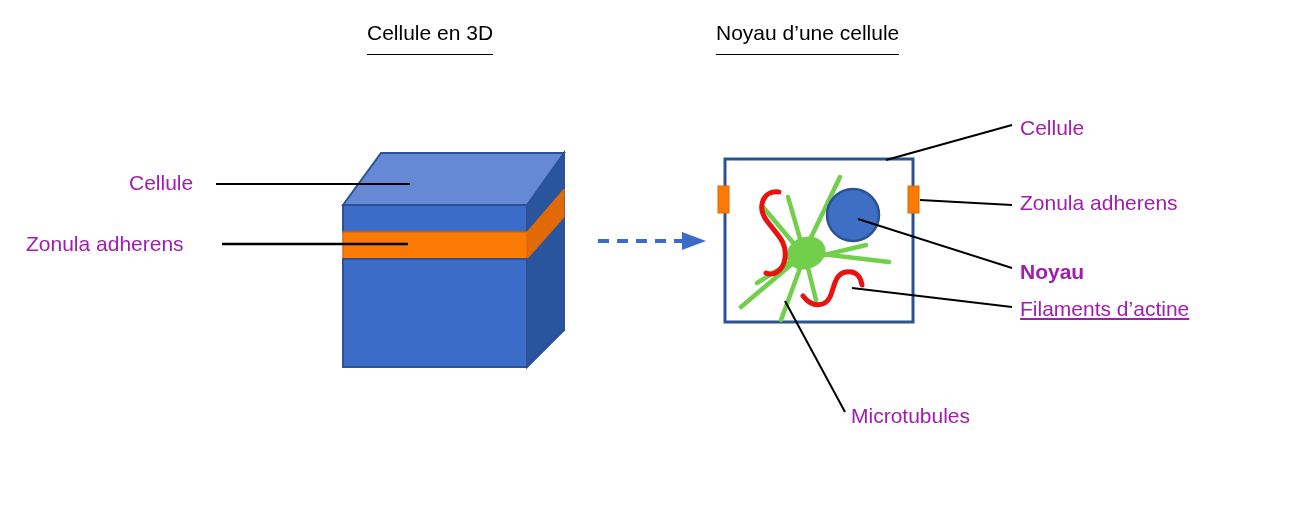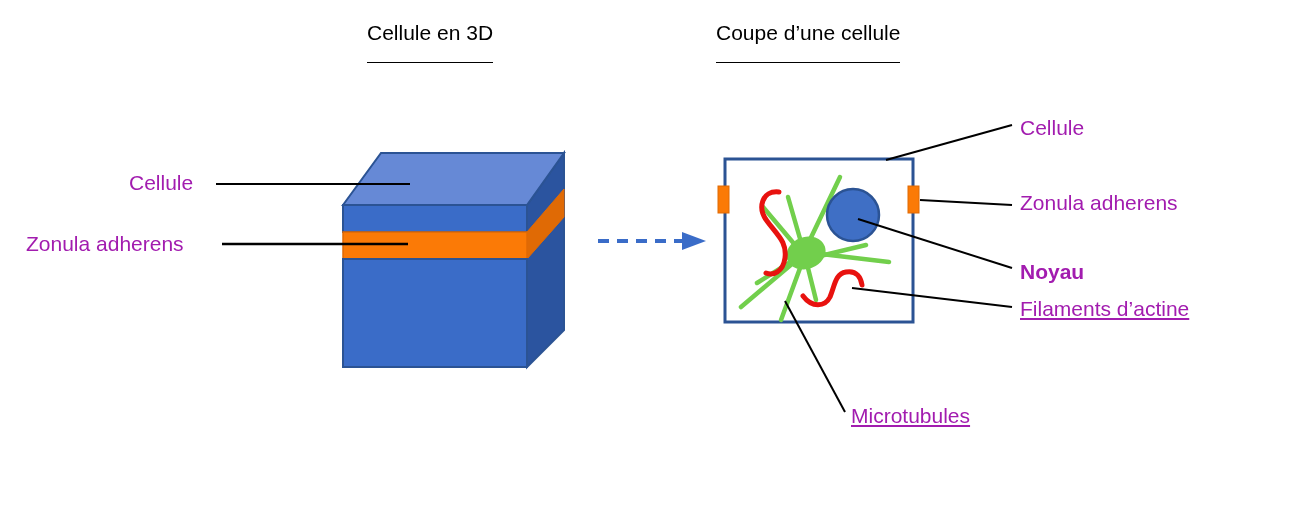--- a/index.html
+++ b/index.html
@@ -23,38 +23,38 @@
   }
   .title {
     position: absolute;
     font-size: 21px;
     color: #000000;
     white-space: nowrap;
     text-align: center;
   }
   .title .u {
     border-bottom: 1.6px solid #000000;
-    padding-bottom: 18px;
+    padding-bottom: 10px;
   }
   #title-left  { left: 367px; top: 21px; }
   #title-right { left: 716px; top: 21px; }
 
   .label {
     position: absolute;
     font-size: 21px;
     color: #a21caf;
     white-space: nowrap;
   }
   #label-left-cellule  { left: 129px; top: 171px; }
   #label-left-zonula   { left: 26px;  top: 232px; }
   #label-cellule       { left: 1020px; top: 116px; }
   #label-zonula        { left: 1020px; top: 191px; }
   #label-noyau         { left: 1020px; top: 260px; font-weight: bold; }
   #label-actine        { left: 1020px; top: 297px; text-decoration: underline; }
-  #label-microtubules  { left: 851px;  top: 404px; text-decoration: underline; }
+  #label-microtubules  { left: 851px;  top: 404px; }
 </style>
 </head>
 <body>
 
 <svg id="figure" viewBox="0 0 1294 509">
 
   <g>
 
     <polygon points="527,205 564,153 564,330 527,367" fill="#2b549f" stroke="#2b5394" stroke-width="2"></polygon>
 
@@ -106,21 +106,21 @@
   <rect x="908" y="186" width="11" height="27" fill="#fb7a06" stroke="#e06a05" stroke-width="1"></rect>
 
   <line x1="886" y1="160" x2="1012" y2="125" stroke="#000000" stroke-width="2"></line>
   <line x1="920" y1="200" x2="1012" y2="205" stroke="#000000" stroke-width="2"></line>
   <line x1="858" y1="219" x2="1012" y2="268" stroke="#000000" stroke-width="2"></line>
   <line x1="852" y1="288" x2="1012" y2="307" stroke="#000000" stroke-width="2"></line>
   <line x1="785" y1="301" x2="845" y2="412" stroke="#000000" stroke-width="2"></line>
 </svg>
 
 <div class="title" id="title-left"><span class="u">Cellule en 3D</span></div>
-<div class="title" id="title-right"><span class="u">Coupe d’une cellule</span></div>
+<div class="title" id="title-right"><span class="u">Noyau d’une cellule</span></div>
 
 <div class="label" id="label-left-cellule">Cellule</div>
 <div class="label" id="label-left-zonula">Zonula adherens</div>
 
 <div class="label" id="label-cellule">Cellule</div>
 <div class="label" id="label-zonula">Zonula adherens</div>
 <div class="label" id="label-noyau">Noyau</div>
 <div class="label" id="label-actine">Filaments d’actine</div>
 <div class="label" id="label-microtubules">Microtubules</div>
 

